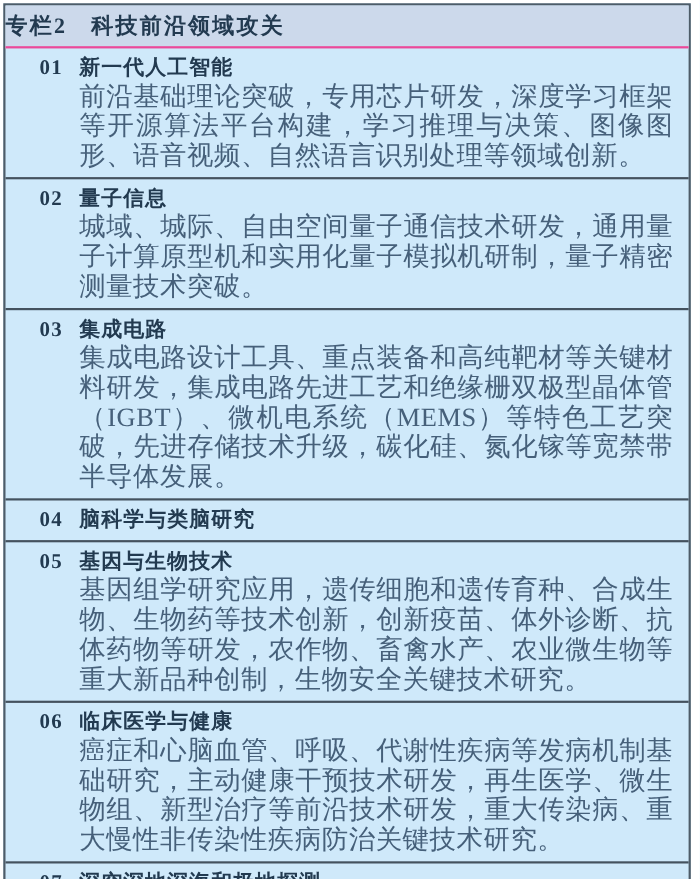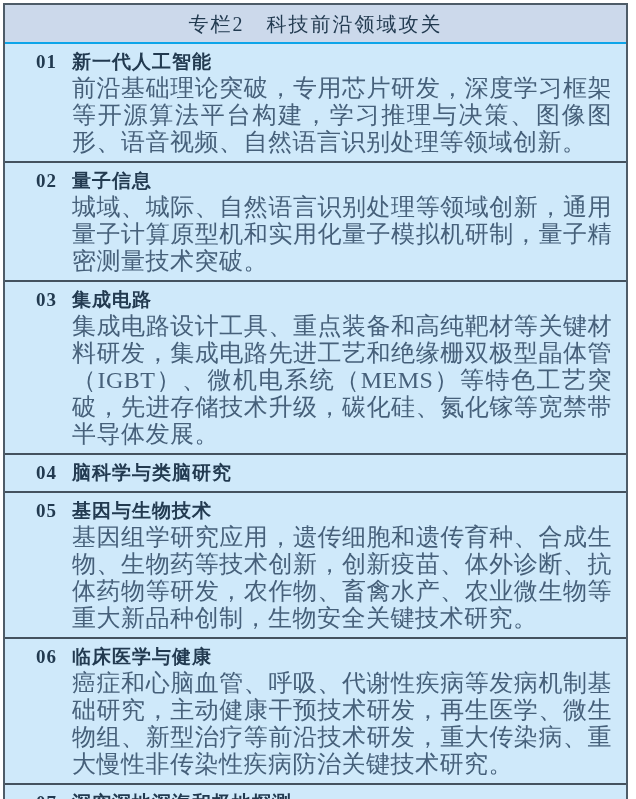--- a/index.html
+++ b/index.html
@@ -21,26 +21,26 @@
     position: absolute;
     left: 3px;
     top: 3px;
     width: 625px;
     border: 2px solid #4e5c68;
     background: #cfe9fa;
     box-sizing: border-box;
   }
   .box-header {
     background: #ccd9eb;
-    border-bottom: 2px solid #0ea5e9;
+    border-bottom: 2px solid #ec4899;
     color: #223a50;
-    font-weight: normal;
+    font-weight: bold;
     font-size: 20px;
     line-height: 24px;
-    text-align: center;
+    text-align: left;
     padding: 7px 0 6px 0;
     letter-spacing: 2px;
   }
   .row {
     border-bottom: 2px solid #44525e;
     padding: 4px 0 5px 14px;
   }
   .row:last-child {
     border-bottom: none;
   }
@@ -87,21 +87,21 @@
         <span class="title">新一代人工智能</span>
       </div>
       <p class="body">前沿基础理论突破，专用芯片研发，深度学习框架等开源算法平台构建，学习推理与决策、图像图形、语音视频、自然语言识别处理等领域创新。</p>
     </section>
 
     <section class="row">
       <div class="title-line">
         <span class="num">02</span>
         <span class="title">量子信息</span>
       </div>
-      <p class="body">城域、城际、自然语言识别处理等领域创新，通用量子计算原型机和实用化量子模拟机研制，量子精密测量技术突破。</p>
+      <p class="body">城域、城际、自由空间量子通信技术研发，通用量子计算原型机和实用化量子模拟机研制，量子精密测量技术突破。</p>
     </section>
 
     <section class="row">
       <div class="title-line">
         <span class="num">03</span>
         <span class="title">集成电路</span>
       </div>
       <p class="body">集成电路设计工具、重点装备和高纯靶材等关键材料研发，集成电路先进工艺和绝缘栅双极型晶体管（IGBT）、微机电系统（MEMS）等特色工艺突破，先进存储技术升级，碳化硅、氮化镓等宽禁带半导体发展。</p>
     </section>
 

